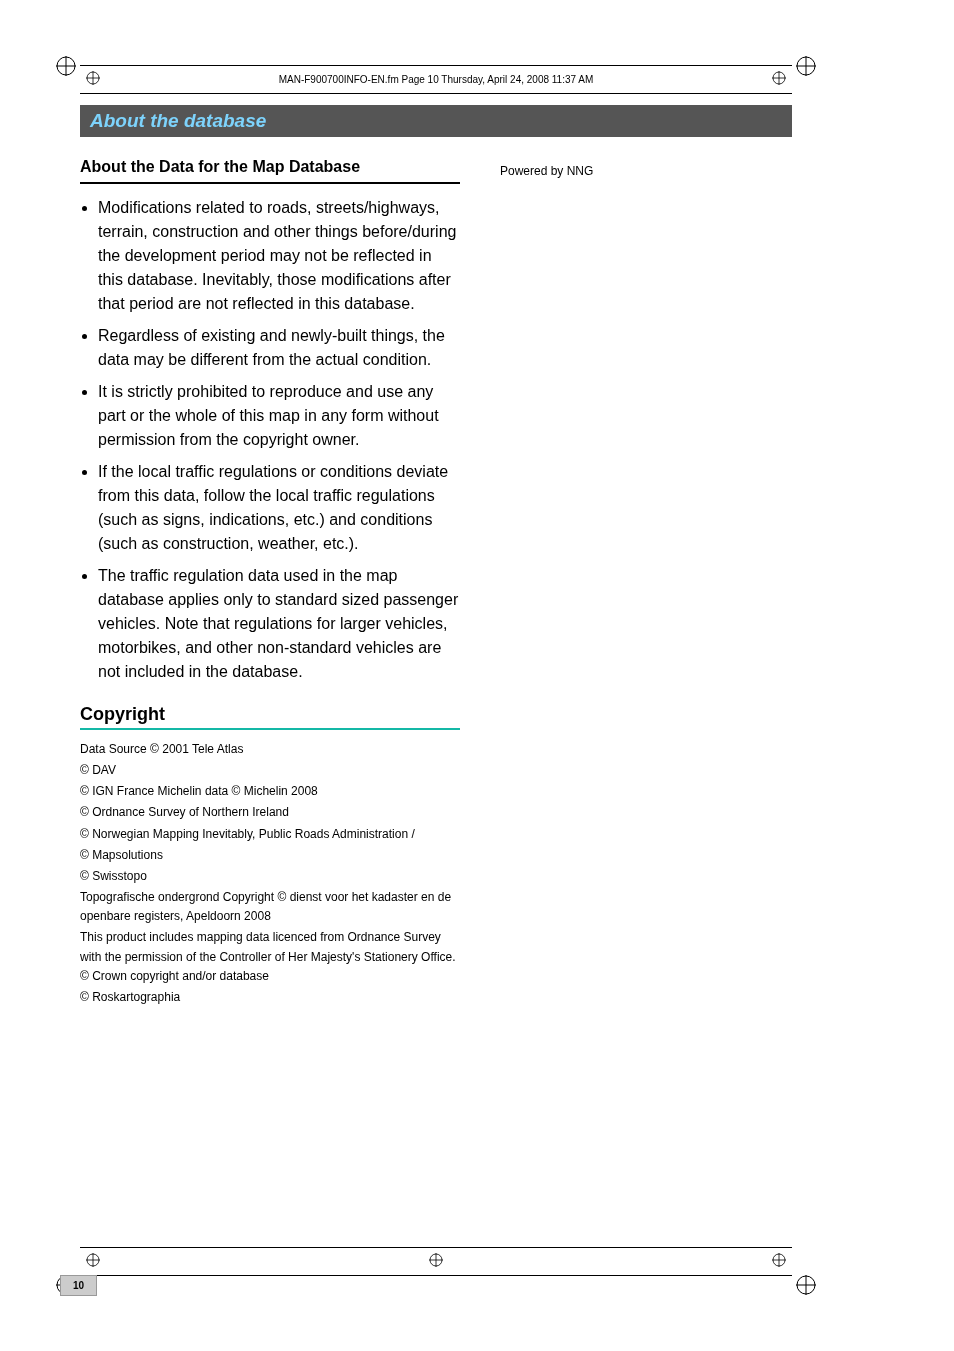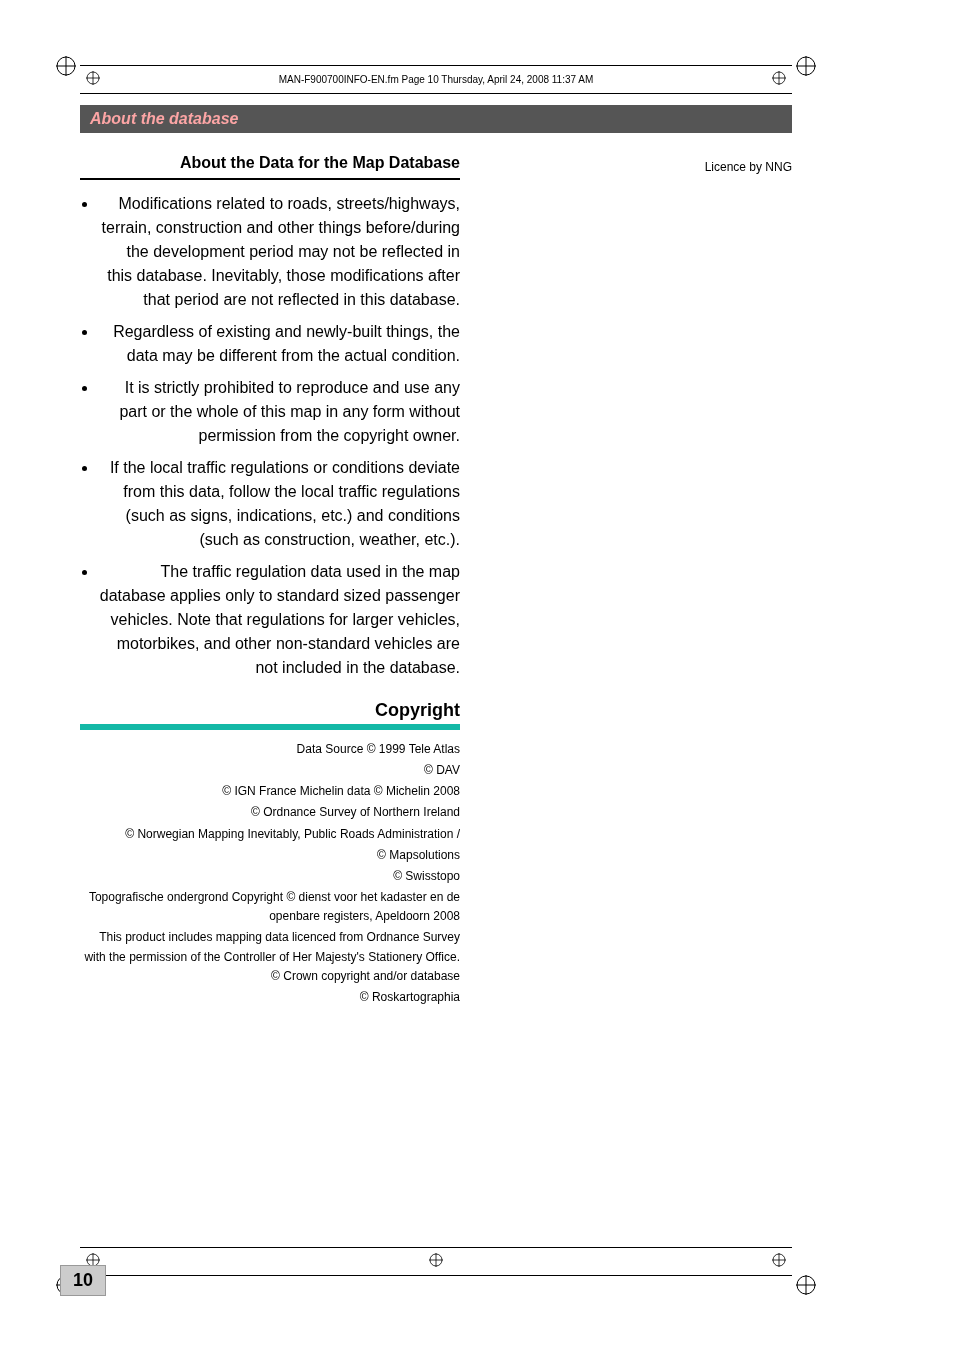--- a/index.html
+++ b/index.html
@@ -52,31 +52,30 @@
     }
 
     
     .section-header-bar {
       background: #555555;
       padding: 5px 10px;
       margin-bottom: 20px;
     }
 
     .section-header-bar .section-title {
-      color: #fca5a5;
-      font-size: 16px;
+      color: #7dd3fc;
+      font-size: 19px;
       font-style: italic;
       font-weight: bold;
     }
 
     
     .two-col {
       display: flex;
-      gap: 21px;
-      text-align: right;
+      gap: 40px;
     }
 
     .col-left {
       flex: 0 0 380px;
       max-width: 380px;
     }
 
     .col-right {
       flex: 1;
     }
@@ -105,21 +104,21 @@
     }
 
     
     .copyright-section {
       margin-top: 20px;
     }
 
     .copyright-heading {
       font-size: 18px;
       font-weight: bold;
-      border-bottom: 6px solid #14b8a6;
+      border-bottom: 2px solid #14b8a6;
       padding-bottom: 3px;
       margin-bottom: 10px;
     }
 
     .copyright-text {
       font-size: 12px;
       line-height: 1.6;
     }
 
     .copyright-text p {
@@ -134,21 +133,21 @@
     }
 
     
     .page-number-badge {
       position: absolute;
       bottom: 55px;
       left: 60px;
       background: #cccccc;
       border: 1px solid #999;
       padding: 4px 12px;
-      font-size: 18px;
+      font-size: 10px;
       font-weight: bold;
     }
   </style>
 </head>
 <body>
 
 <div class="page-container">
 
   <div class="reg-mark reg-top-left">
     <svg viewBox="0 0 22 22" xmlns="http://www.w3.org/2000/svg">
@@ -220,38 +219,38 @@
           <li>Modifications related to roads, streets/highways, terrain, construction and other things before/during the development period may not be reflected in this database. Inevitably, those modifications after that period are not reflected in this database.</li>
           <li>Regardless of existing and newly-built things, the data may be different from the actual condition.</li>
           <li>It is strictly prohibited to reproduce and use any part or the whole of this map in any form without permission from the copyright owner.</li>
           <li>If the local traffic regulations or conditions deviate from this data, follow the local traffic regulations (such as signs, indications, etc.) and conditions (such as construction, weather, etc.).</li>
           <li>The traffic regulation data used in the map database applies only to standard sized passenger vehicles. Note that regulations for larger vehicles, motorbikes, and other non-standard vehicles are not included in the database.</li>
         </ul>
 
         <div class="copyright-section">
           <h2 class="copyright-heading">Copyright</h2>
           <div class="copyright-text">
-            <p>Data Source © 1999 Tele Atlas</p>
+            <p>Data Source © 2001 Tele Atlas</p>
             <p>© DAV</p>
             <p>© IGN France Michelin data © Michelin 2008</p>
             <p>© Ordnance Survey of Northern Ireland</p>
             <p>© Norwegian Mapping Inevitably, Public Roads Administration /</p>
             <p>© Mapsolutions</p>
             <p>© Swisstopo</p>
             <p>Topografische ondergrond Copyright © dienst voor het kadaster en de openbare registers, Apeldoorn 2008</p>
             <p>This product includes mapping data licenced from Ordnance Survey with the permission of the Controller of Her Majesty's Stationery Office. © Crown copyright and/or database</p>
             <p>© Roskartographia</p>
           </div>
         </div>
 
       </div>
 
       <div class="col-right">
         <div class="right-col-text">
-          <p>Licence by NNG</p>
+          <p>Powered by NNG</p>
         </div>
       </div>
 
     </div>
   </div>
 
   <div style="position:absolute; bottom:75px; left:80px; right:80px;">
     <hr style="border:none; border-top:1px solid #000; margin-bottom:4px;">
     <div style="display:flex; justify-content:space-between; align-items:center; padding: 0 5px;">
       <div>

